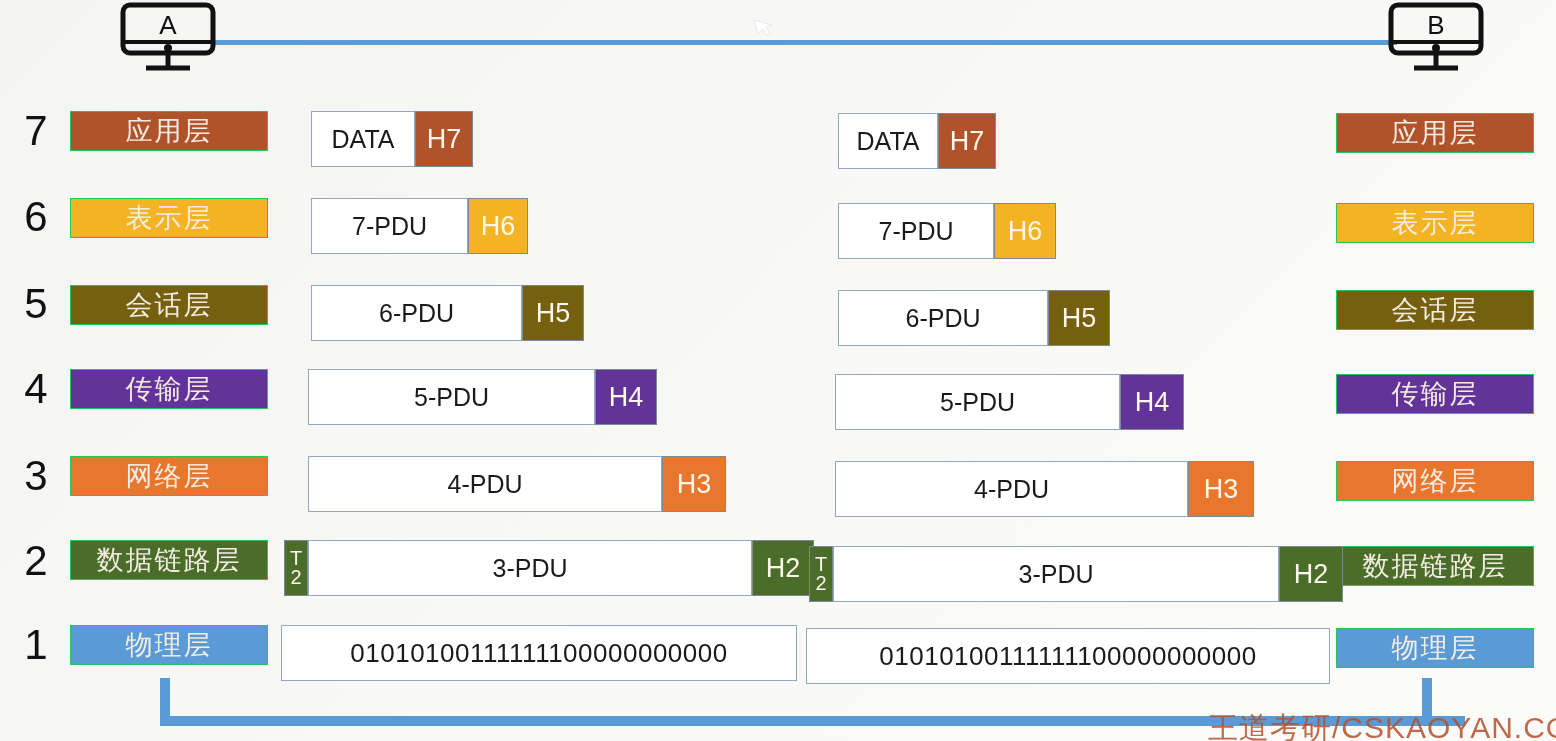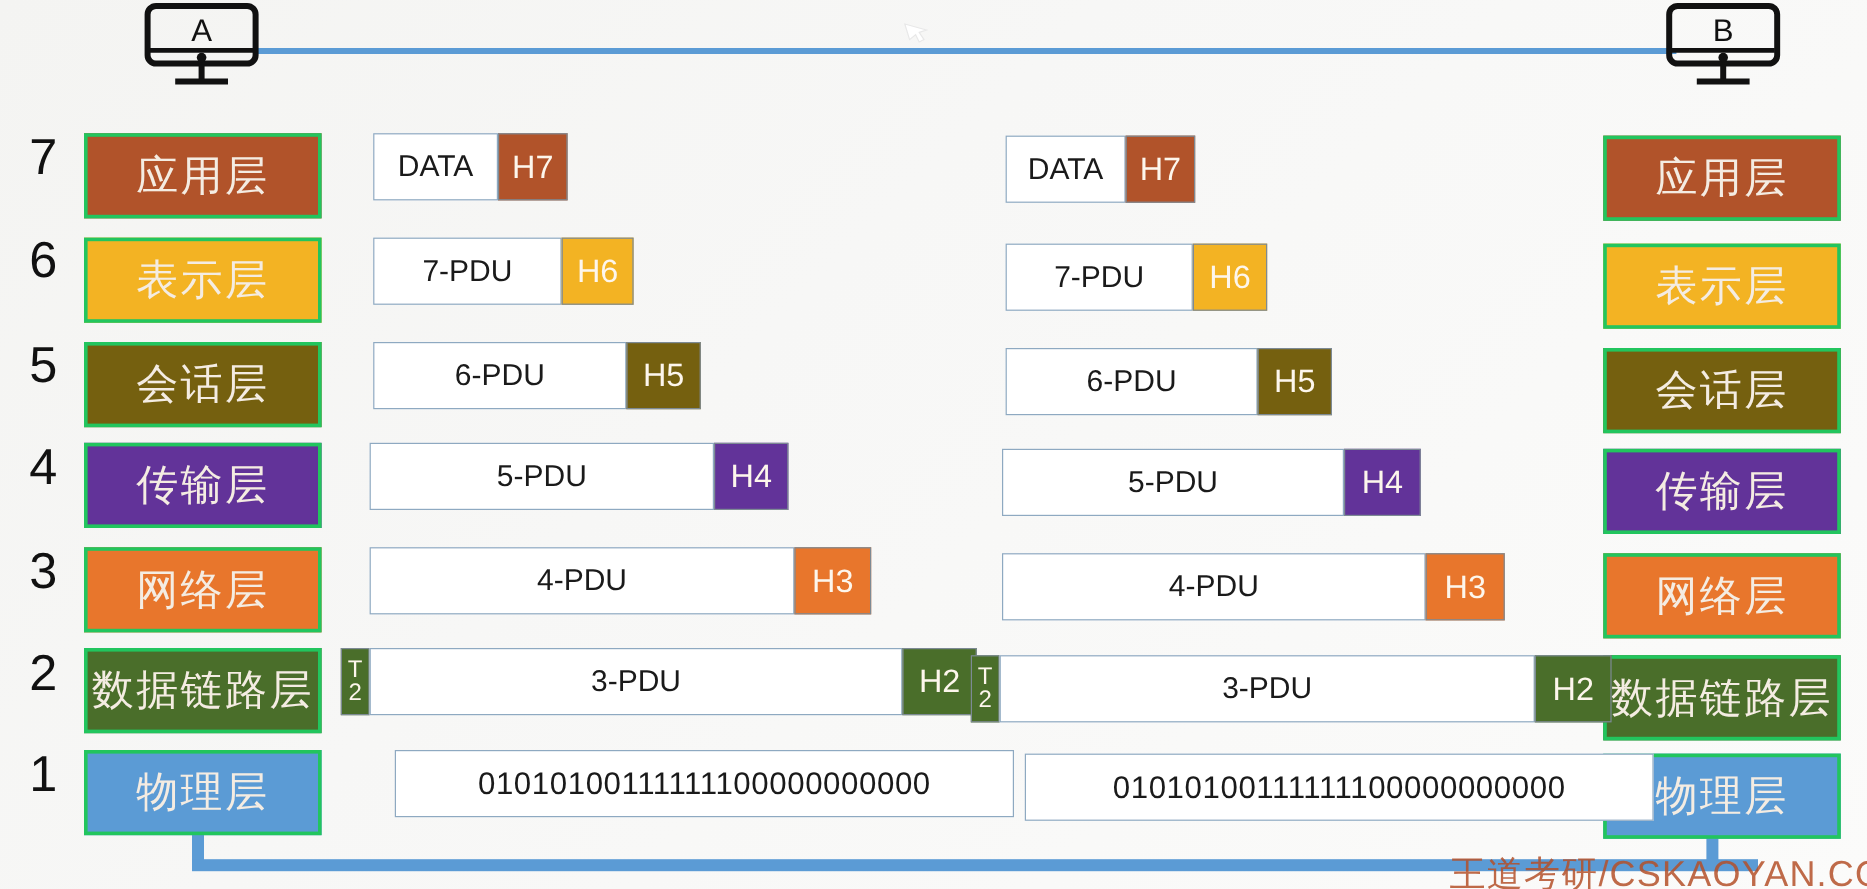--- a/index.html
+++ b/index.html
@@ -29,24 +29,24 @@
   
   .num{
     position:absolute;left:18px;width:36px;
     font-size:42px;color:#111;text-align:center;
     font-family:"Liberation Sans","DejaVu Sans",sans-serif;
     line-height:1;
   }
 
   
   .layerbox{
-    position:absolute;height:71px;
-    border:3px solid #22c55e;
+    position:absolute;height:40px;
+    border:1px solid #22c55e;
     color:#f4ece2;
-    font-size:35px;
+    font-size:27px;
     display:flex;align-items:center;justify-content:center;
     letter-spacing:2px;
     box-sizing:border-box;
   }
   .col-left{left:70px;width:198px;}
   .col-right{left:1336px;width:198px;}
 
   
   .pdu-row{position:absolute;height:56px;display:flex;align-items:stretch;}
   .pdu-body{
@@ -58,21 +58,21 @@
     border:1px solid #7d8a94;
     display:flex;align-items:center;justify-content:center;
     color:#fdf6ec;font-size:27px;box-sizing:border-box;
   }
   .pdu-tail{
     border:1px solid #7d8a94;
     display:flex;flex-direction:column;align-items:center;justify-content:center;
     color:#fdf6ec;font-size:20px;line-height:0.95;box-sizing:border-box;
     width:24px;
   }
-  .bits{font-size:26px;letter-spacing:0.5px;margin-left:48px;}
+  .bits{font-size:26px;letter-spacing:0.5px;}
 
   
   .watermark{
     position:absolute;left:1208px;top:708px;
     font-size:30px;color:#b4512a;opacity:.85;
     white-space:nowrap;letter-spacing:1px;
   }
 </style>
 </head>
 <body>

